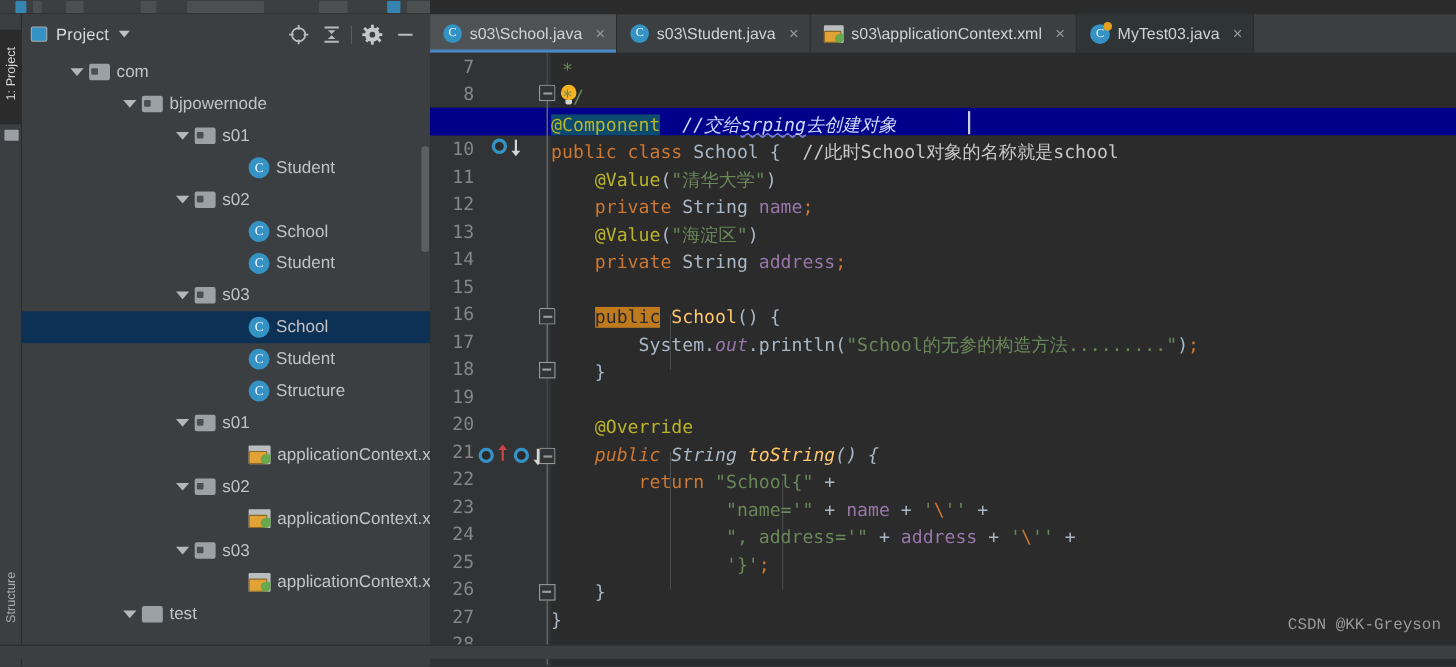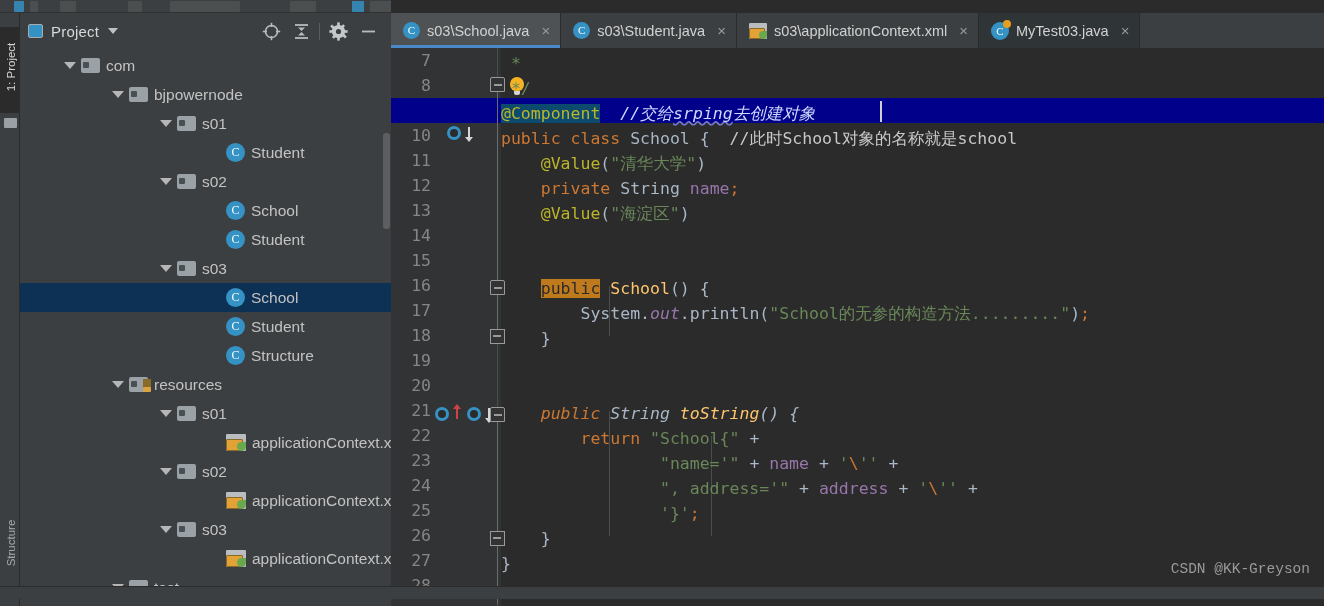--- a/index.html
+++ b/index.html
@@ -409,26 +409,20 @@
         </div>
         <div class="row">
           <div class="spacer" style="width: 206px;"></div>
           <div class="ico-class">C</div>
           <span class="lbl">Student</span>
         </div>
         <div class="row">
           <div class="spacer" style="width: 206px;"></div>
           <div class="ico-class">C</div>
           <span class="lbl">Structure</span>
-        </div>
-        <div class="row">
-          <div class="spacer" style="width: 92px;"></div>
-          <div class="twisty"></div>
-          <div class="ico-folder res"></div>
-          <span class="lbl">resources</span>
         </div>
         <div class="row">
           <div class="spacer" style="width: 140px;"></div>
           <div class="twisty"></div>
           <div class="ico-folder"></div>
           <span class="lbl">s01</span>
         </div>
         <div class="row">
           <div class="spacer" style="width: 206px;"></div>
           <div class="ico-xml"></div>
@@ -557,25 +551,27 @@
       <div class="indent-guide" style="left:320px; top:388px; height:100px;"></div>
 
       <div class="codelines" id="codelines">
           <div class="cl" style="top: 3px;"><span class="str"> *</span></div>
           <div class="cl" style="top: 28px;"><span class="str"> */</span></div>
           <div class="cl" style="top: 53px;"><span class="ann hl-green">@Component</span><span class="cmt-sel">  //交给<span class="wavy">srping</span>去创建对象</span></div>
           <div class="cl" style="top: 78px;"><span class="kw">public</span> <span class="kw">class</span> <span class="cls">School</span> <span class="punct">{</span><span class="cmt-lite">  //此时School对象的名称就是school</span></div>
           <div class="cl" style="top: 103px;">    <span class="ann">@Value</span><span class="punct">(</span><span class="str">"清华大学"</span><span class="punct">)</span></div>
           <div class="cl" style="top: 128px;">    <span class="kw">private</span> <span class="cls">String</span> <span class="fld">name</span><span class="kw">;</span></div>
           <div class="cl" style="top: 153px;">    <span class="ann">@Value</span><span class="punct">(</span><span class="str">"海淀区"</span><span class="punct">)</span></div>
+          <div class="cl" style="top: 178px;">    <span class="kw">private</span> <span class="cls">String</span> <span class="fld">address</span><span class="kw">;</span></div>
           <div class="cl" style="top: 203px;"></div>
           <div class="cl" style="top: 228px;">    <span class="kw hl-amber">public</span> <span class="meth">School</span><span class="punct">() {</span></div>
           <div class="cl" style="top: 253px;">        <span class="cls">System</span>.<span class="fld" style="font-style:italic">out</span>.<span class="cls">println</span><span class="punct">(</span><span class="str">"School的无参的构造方法........."</span><span class="punct">)</span><span class="kw">;</span></div>
           <div class="cl" style="top: 278px;">    <span class="punct">}</span></div>
           <div class="cl" style="top: 303px;"></div>
+          <div class="cl" style="top: 328px;">    <span class="ann">@Override</span></div>
           <div class="cl" style="top: 353px; font-style: italic;">    <span class="kw">public</span> <span class="cls">String</span> <span class="meth">toString</span><span class="punct">() {</span></div>
           <div class="cl" style="top: 378px;">        <span class="kw">return</span> <span class="str">"School{"</span> <span class="punct">+</span></div>
           <div class="cl" style="top: 403px;">                <span class="str">"name='"</span> <span class="punct">+</span> <span class="fld">name</span> <span class="punct">+</span> <span class="str">'</span><span class="esc">\</span><span class="str">''</span> <span class="punct">+</span></div>
           <div class="cl" style="top: 428px;">                <span class="str">", address='"</span> <span class="punct">+</span> <span class="fld">address</span> <span class="punct">+</span> <span class="str">'</span><span class="esc">\</span><span class="str">''</span> <span class="punct">+</span></div>
           <div class="cl" style="top: 453px;">                <span class="str">'}'</span><span class="kw">;</span></div>
           <div class="cl" style="top: 478px;">    <span class="punct">}</span></div>
           <div class="cl" style="top: 503px;"><span class="punct">}</span></div>
           <div class="cl" style="top: 528px;"></div>
         </div>
 

